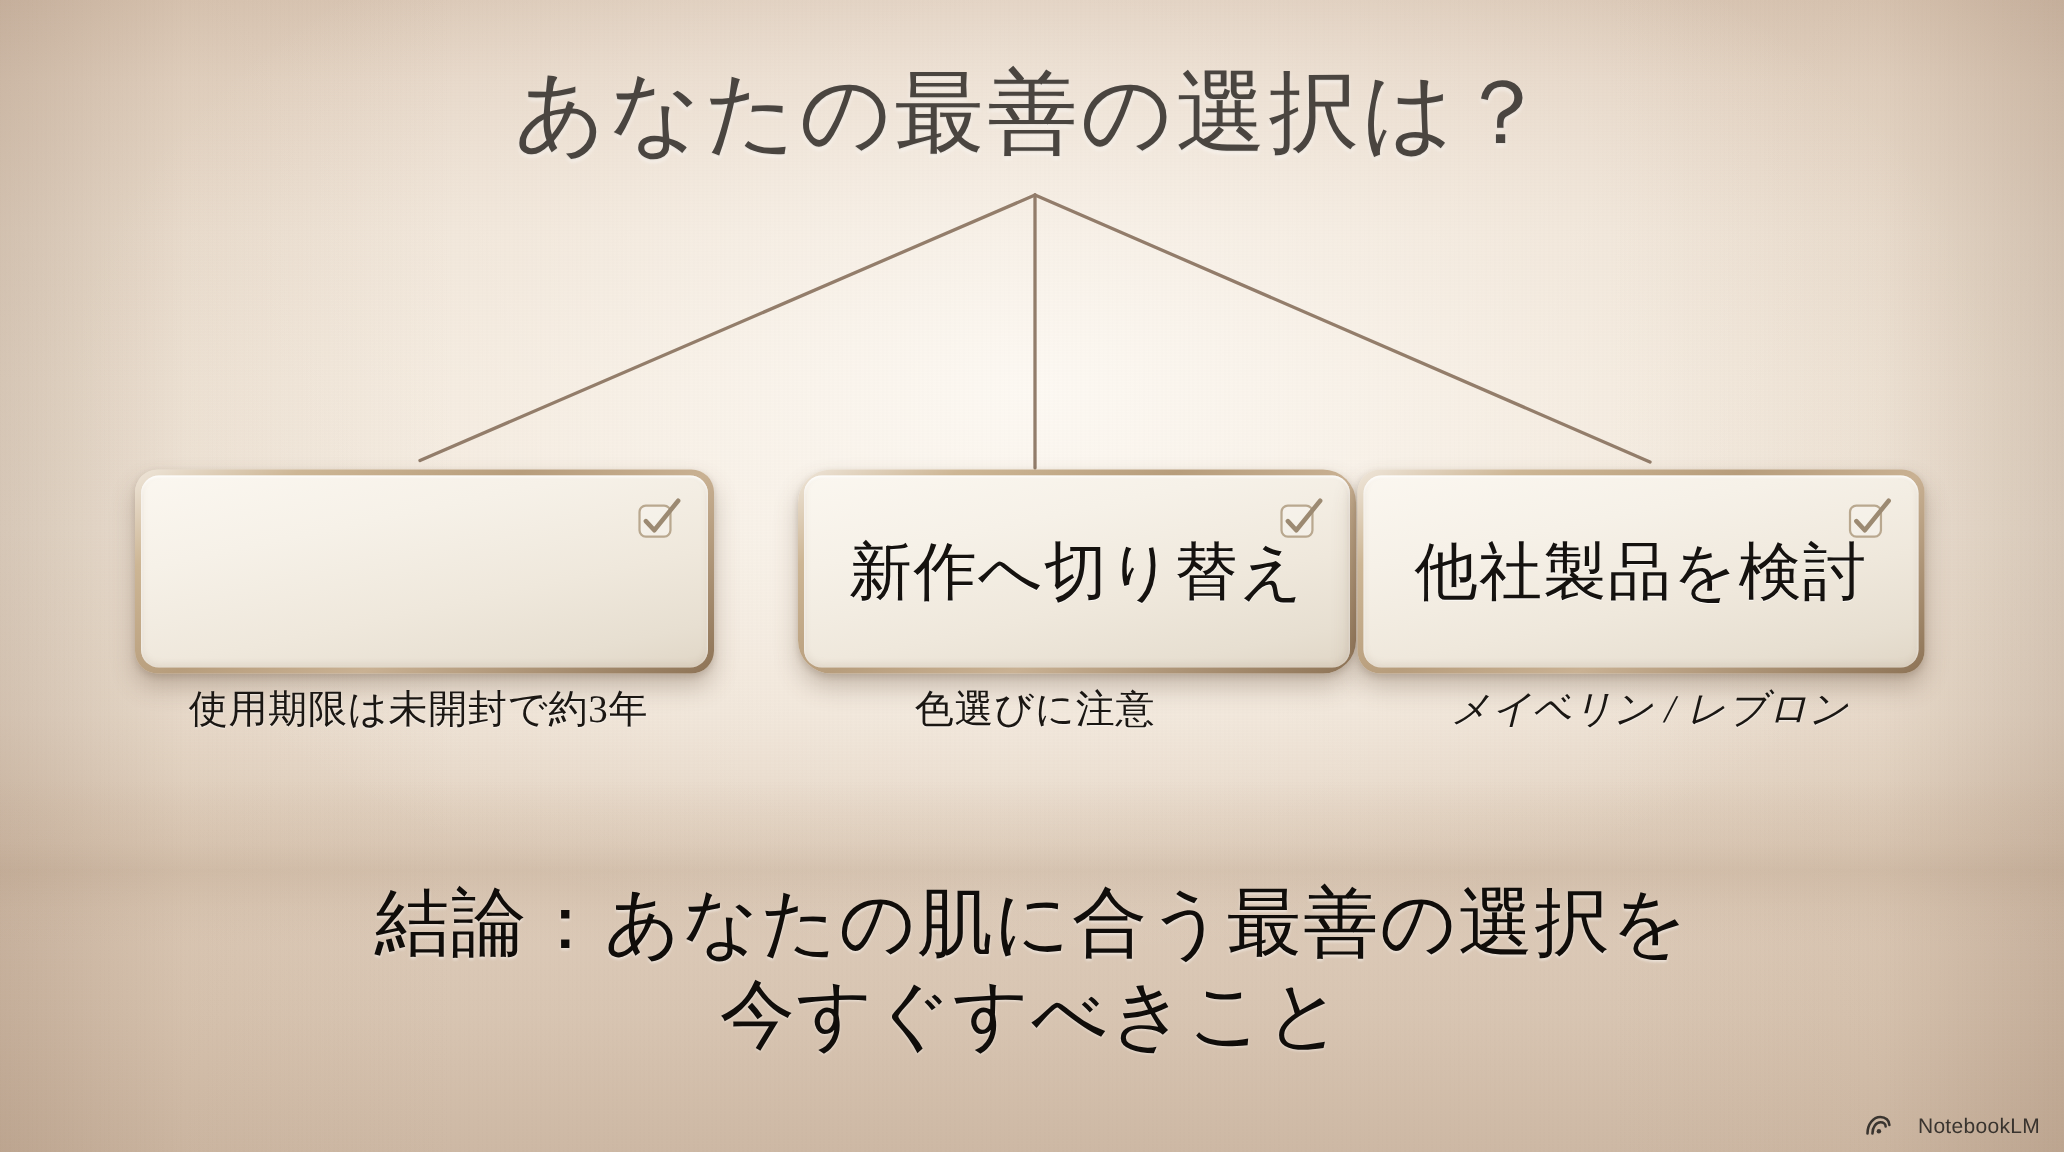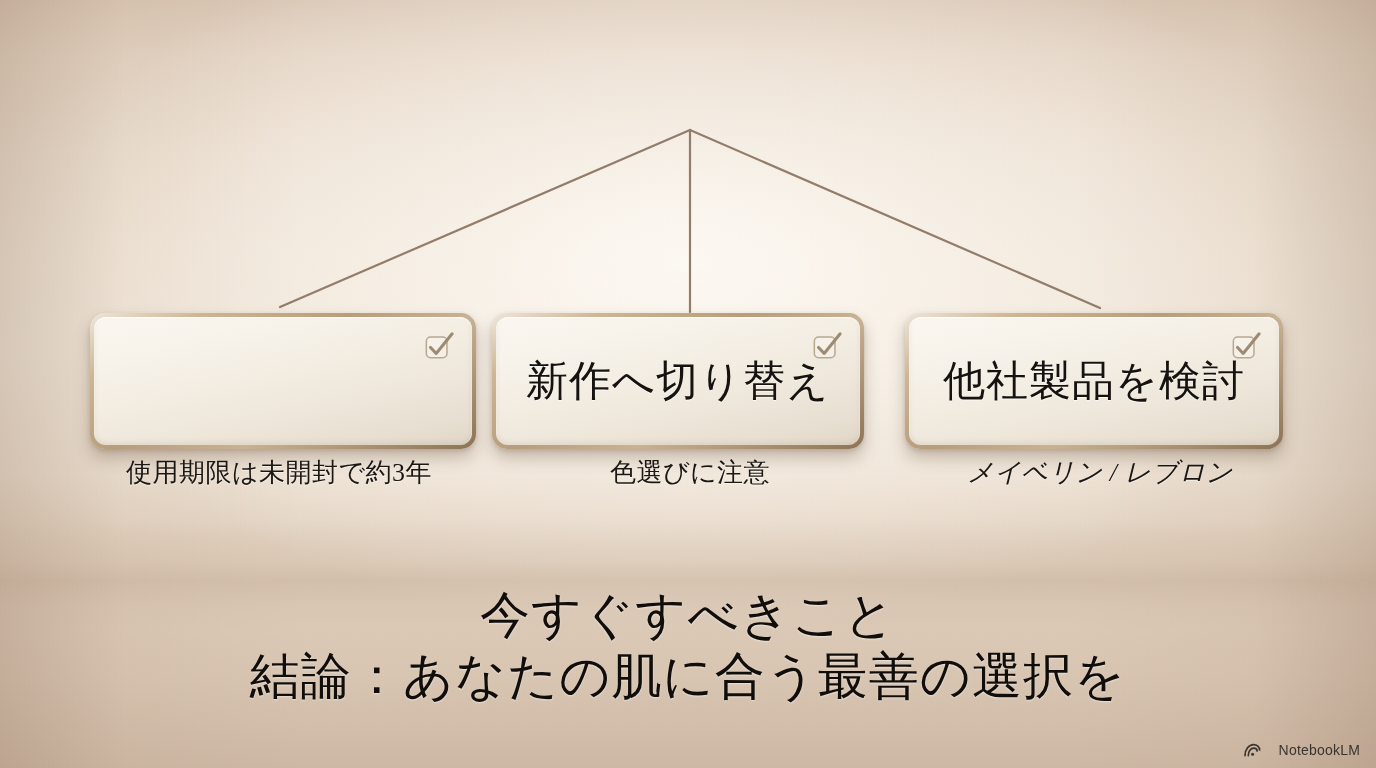--- a/index.html
+++ b/index.html
@@ -148,21 +148,21 @@
   .check-icon {
     position: absolute;
     top: 14px;
     right: 18px;
     width: 30px;
     height: 30px;
   }
 
   
   .opt-1 { left: 90px;  width: 378px; }
-  .opt-2 { left: 492px; width: 364px; }
+  .opt-2 { left: 532px; width: 364px; border-radius: 22px; }
   .opt-3 { left: 905px; width: 370px; }
 
   
   .caption {
     position: absolute;
     top: 455px;
     text-align: center;
     font-size: 26px;
     letter-spacing: 0.5px;
     color: #1b1713;
@@ -206,20 +206,21 @@
 </style>
 </head>
 <body>
 
 <div class="slide">
 
   <div class="vignette"></div>
   <div class="horizon"></div>
   <div class="grain"></div>
 
+  <div class="title">あなたの最善の選択は？</div>
 
   <svg class="connectors" viewBox="0 0 1376 768" width="1376" height="768">
     <g stroke="#8a7360" stroke-width="2.2" fill="none" stroke-linecap="round" opacity="0.92">
       <path d="M690 130 L280 307"></path>
       <path d="M690 130 L690 312"></path>
       <path d="M690 130 L1100 308"></path>
     </g>
   </svg>
 
   <div class="boxes">
@@ -252,22 +253,22 @@
         </svg>
       </div>
     </div>
   </div>
 
   <div class="caption cap-1">使用期限は未開封で約3年</div>
   <div class="caption cap-2">色選びに注意</div>
   <div class="caption cap-3">メイベリン / レブロン</div>
 
   <div class="conclusion">
+    <span class="ln">結論：あなたの肌に合う最善の選択を</span>
     <span class="ln">今すぐすべきこと</span>
-    <span class="ln">結論：あなたの肌に合う最善の選択を</span>
   </div>
 
   <div class="watermark">
     <svg width="17" height="14" viewBox="0 0 17 14">
       <path d="M1 12.6 C1 6.6 4.8 1.6 9.6 1.6 C13 1.6 15.6 4.0 15.6 7.0" fill="none" stroke="#2e2a26" stroke-width="1.7" stroke-linecap="round"></path>
       <path d="M4.3 12.6 C4.3 8.4 6.7 5.2 9.7 5.2 C11.7 5.2 13.1 6.4 13.1 8.0" fill="none" stroke="#2e2a26" stroke-width="1.7" stroke-linecap="round"></path>
       <circle cx="8.6" cy="11.2" r="1.5" fill="#2e2a26"></circle>
     </svg>
     <span>NotebookLM</span>
   </div>

